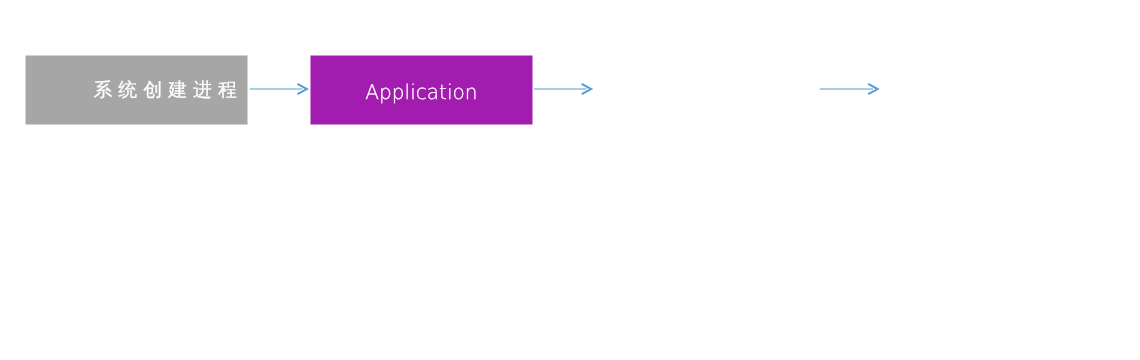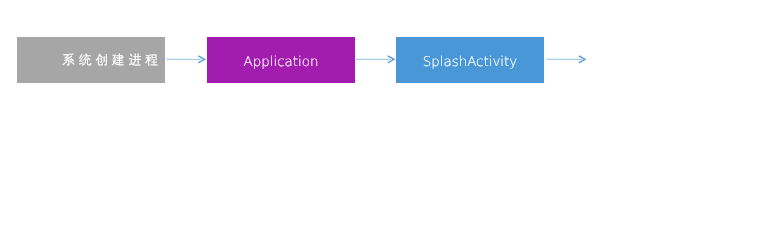--- a/index.html
+++ b/index.html
@@ -46,23 +46,20 @@
     <span class="lbl">Application</span>
   </div>
 
   <div class="arrow a1">
     <svg width="41" height="21" viewBox="0 0 41 21">
       <path d="M1 10.3 H36" stroke="#a9cfe6" stroke-width="1.3" fill="none"></path>
       <path d="M32.8 6.9 L39.1 10.35 L32.8 13.8" stroke="#5b9bd5" stroke-width="1.35" fill="none" stroke-linecap="butt" stroke-linejoin="miter"></path>
     </svg>
   </div>
 
-  <div class="node n2">
-    <span class="lbl">SplashActivity</span>
-  </div>
 
   <div class="arrow a2">
     <svg width="42" height="21" viewBox="0 0 42 21">
       <path d="M1.5 10.3 H37" stroke="#a9cfe6" stroke-width="1.3" fill="none"></path>
       <path d="M33.8 6.9 L40.1 10.35 L33.8 13.8" stroke="#5b9bd5" stroke-width="1.35" fill="none" stroke-linecap="butt" stroke-linejoin="miter"></path>
     </svg>
   </div>
 
 
 </div>

